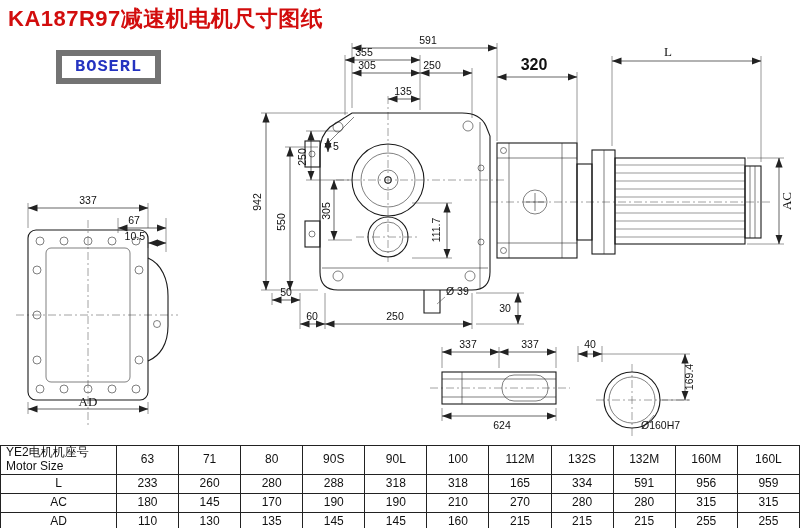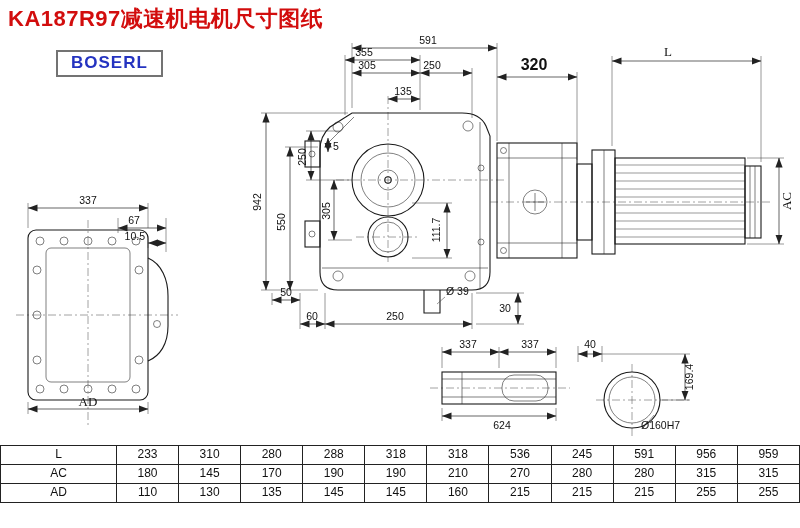--- a/index.html
+++ b/index.html
@@ -1,20 +1,20 @@
 <!DOCTYPE html>
 <html><head>
 <meta charset="utf-8">
 <style>
   * { margin:0; padding:0; box-sizing:border-box; }
   html,body { width:800px; height:528px; background:#fff; font-family:"Liberation Sans",sans-serif; }
   .page { position:relative; width:800px; height:528px; background:#fff; overflow:hidden; }
   .title { position:absolute; left:8px; top:4px; font-size:22px; font-weight:bold; color:#d20d0d; letter-spacing:0.5px; }
-  .logo { position:absolute; left:56px; top:50px; border:2px solid #737373; padding:1px 13px 2px; background:#fff;
-          font-family:Liberation Sans, sans-serif; font-size:17px; font-weight:bold; color:#2433c0; letter-spacing:1px;text-align:center; }
+  .logo { position:absolute; left:56px; top:50px; border:6px solid #737373; padding:1px 13px 2px; background:#fff;
+          font-family:Liberation Mono, monospace; font-size:17px; font-weight:bold; color:#2433c0; letter-spacing:1px;text-align:center; }
   svg.drawing { position:absolute; left:0; top:0; }
   .out  { fill:none; stroke:#1a1a1a; stroke-width:1.1; }
   .thin { fill:none; stroke:#2a2a2a; stroke-width:0.6; }
   .fin  { stroke:#333; stroke-width:0.5; }
   .dim  { stroke:#222; stroke-width:0.7; fill:none; marker-start:url(#arr); marker-end:url(#arr); }
   .ext  { stroke:#444; stroke-width:0.55; fill:none; }
   .cl   { stroke:#555; stroke-width:0.55; stroke-dasharray:8 3 2 3; fill:none; }
   .dtext { font-family:"Liberation Sans",sans-serif; font-size:10.5px; fill:#111; }
   .dletter { font-family:"Liberation Serif",serif; font-size:13px; fill:#111; }
   .big { font-size:16px; font-weight:bold; }
@@ -244,30 +244,47 @@
       <text class="dtext" x="641" y="429">Ø160H7</text>
     </g>
   </svg>
 
   <table class="size-table">
     <colgroup>
         <col class="c-first">
         <col span="11">
       </colgroup>
     <tbody>
+      <tr class="hdr">
+        <th class="first-cell">
+          <div>YE2电机机座号</div>
+          <div>Motor Size</div>
+        </th>
+        <th>63</th>
+        <th>71</th>
+        <th>80</th>
+        <th>90S</th>
+        <th>90L</th>
+        <th>100</th>
+        <th>112M</th>
+        <th>132S</th>
+        <th>132M</th>
+        <th>160M</th>
+        <th>160L</th>
+      </tr>
       <tr>
         <td>L</td>
         <td>233</td>
-        <td>310</td>
+        <td>260</td>
         <td>280</td>
         <td>288</td>
         <td>318</td>
         <td>318</td>
-        <td>536</td>
-        <td>245</td>
+        <td>165</td>
+        <td>334</td>
         <td>591</td>
         <td>956</td>
         <td>959</td>
       </tr>
       <tr>
         <td>AC</td>
         <td>180</td>
         <td>145</td>
         <td>170</td>
         <td>190</td>

